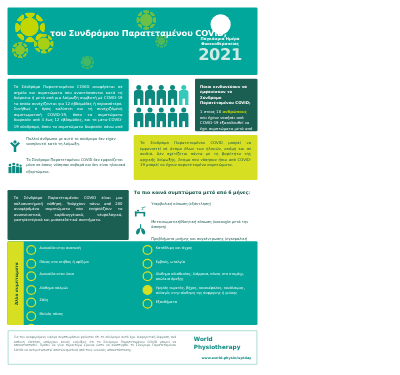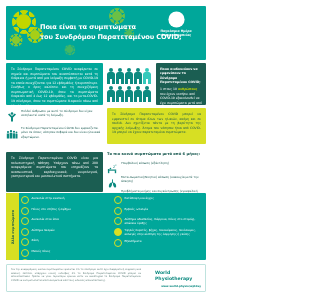--- a/index.html
+++ b/index.html
@@ -161,37 +161,37 @@
 
   <div class="header">
     <div class="virus v1"></div>
     <div class="virus v2"></div>
     <div class="virus v3"></div>
     <div class="virus v4"></div>
     <div class="virus v5"></div>
     <div class="virus v6"></div>
 
     <div class="headline">
-      <div>Ποια είναι τα συμπτώματα</div>
       <div>του Συνδρόμου Παρατεταμένου COVID;</div>
     </div>
 
     <div class="wpd-logo">
       <div class="wpd-mark">
         <svg viewBox="0 0 40 40" width="17" height="17">
           <circle cx="20" cy="20" r="19" fill="#ffffff"></circle>
           <path d="M20 2 A18 18 0 0 1 20 38 A11 11 0 0 0 20 2 Z" fill="#00a79a"></path>
           <path d="M20 2 A18 18 0 0 0 20 38 A11 11 0 0 1 20 2 Z" fill="#d7df23"></path>
           <circle cx="20" cy="20" r="6" fill="#ffffff"></circle>
         </svg>
       </div>
       <div class="wpd-sub">
         <div>Παγκόσμια Ημέρα</div>
         <div>Φυσικοθεραπείας</div>
       </div>
+      <div class="wpd-year">2021</div>
     </div>
   </div>
 
   <div class="r2">
     <div class="card-teal">
       <p>Το Σύνδρομο Παρατεταμένου COVID αναφέρεται σε σημεία και συμπτώματα που αναπτύσσονται κατά τη διάρκεια ή μετά από μια λοίμωξη συμβατή με COVID-19 τα οποία συνεχίζονται για 12 εβδομάδες ή περισσότερο. Συνήθως ο όρος καλύπτει και τη συνεχιζόμενη συμπτωματική COVID-19, όπου τα συμπτώματα διαρκούν από 4 έως 12 εβδομάδες, και το μετα-COVID-19 σύνδρομο, όπου τα συμπτώματα διαρκούν πάνω από 12 εβδομάδες.</p>
     </div>
 
     <div class="people">
       <div class="person">

